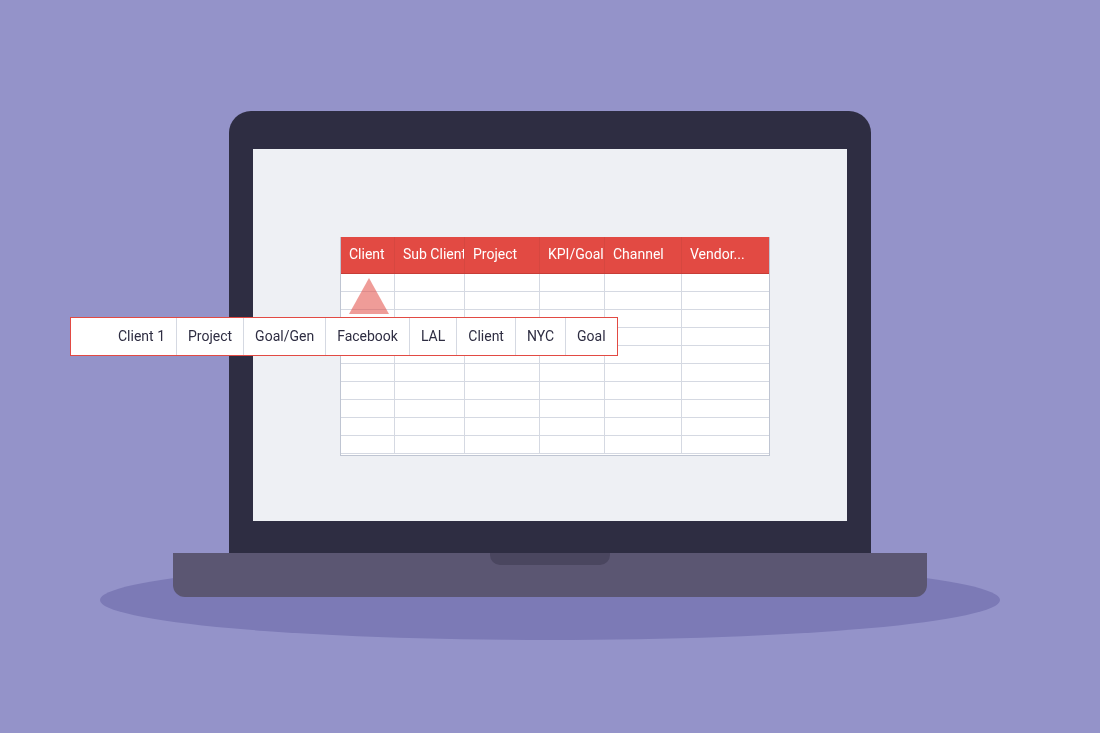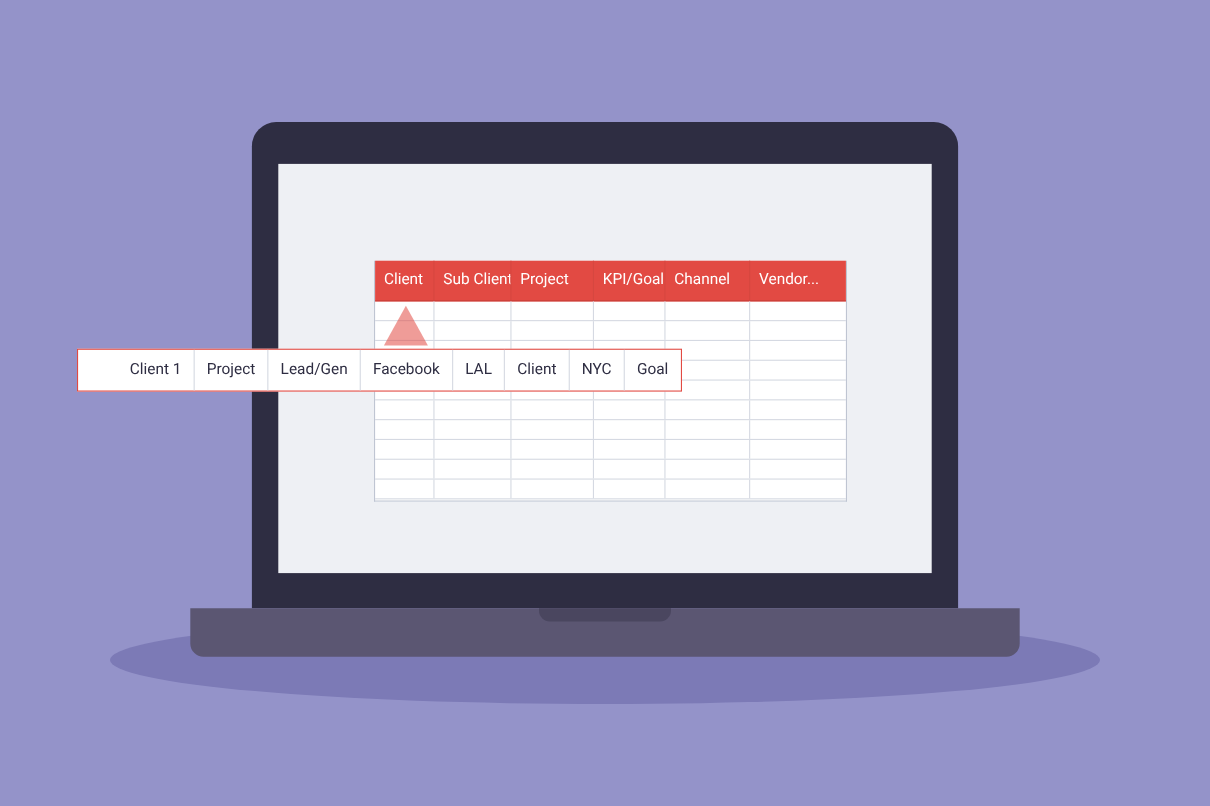--- a/index.html
+++ b/index.html
@@ -249,19 +249,19 @@
       <div class="bcell c4"></div>
       <div class="bcell c5"></div>
   </div>
 </div>
 
 <div class="triangle"></div>
 
 <div class="callout">
   <div class="ccell">Client 1</div>
   <div class="ccell">Project</div>
-  <div class="ccell">Lead/Gen</div>
+  <div class="ccell">Goal/Gen</div>
   <div class="ccell">Facebook</div>
   <div class="ccell">LAL</div>
   <div class="ccell">Client</div>
   <div class="ccell">NYC</div>
   <div class="ccell">Goal</div>
 </div>
 
 </body></html>

